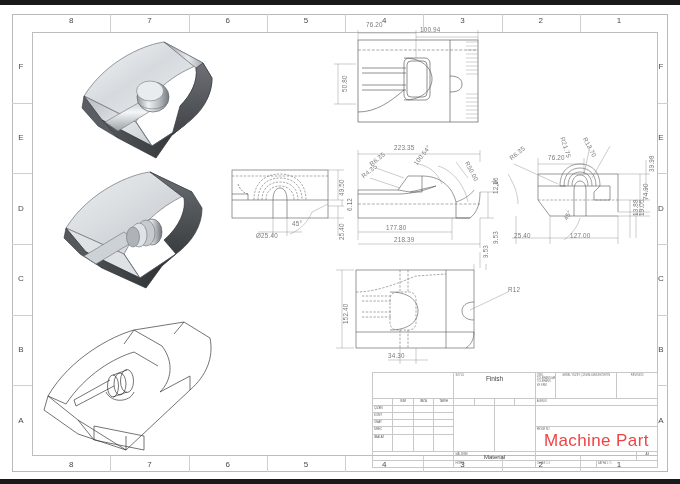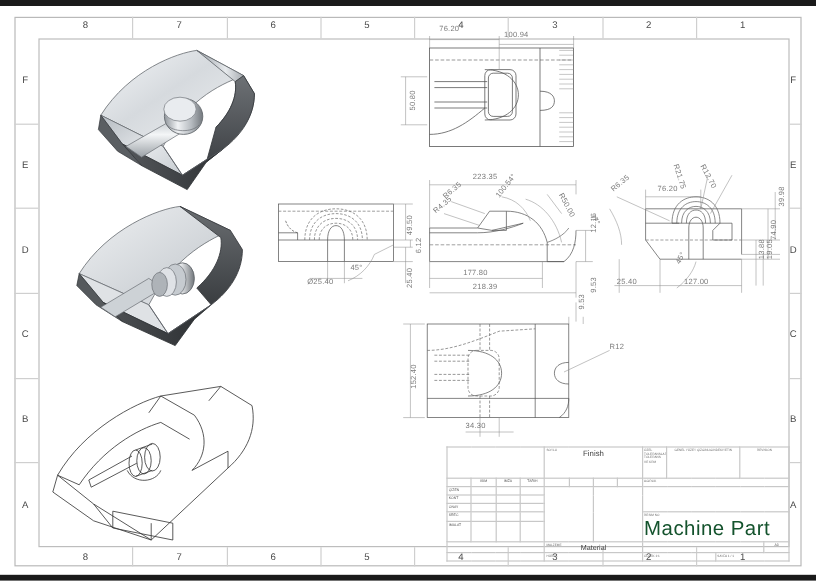--- a/index.html
+++ b/index.html
@@ -34,21 +34,21 @@
   
   #titleblock{position:absolute;left:372px;top:372px;width:286px;height:84px;}
   #titleblock table{border-collapse:collapse;width:100%;height:100%;table-layout:fixed;}
   #titleblock td{border:1px solid #c8c8c8;font-size:2.9px;color:#555;vertical-align:top;
      padding:0.5px 1px;overflow:hidden;font-family:"Liberation Sans",sans-serif;line-height:3.4px;}
   .tb-cap{font-size:2.6px;color:#6f6f6f;display:block;}
   .tb-center{text-align:center;}
   .tb-mid{vertical-align:middle;}
   .tb-finish{font-size:6.5px;color:#3f3f3f;text-align:center;}
   .tb-material{font-size:6px;color:#3f3f3f;text-align:center;}
-  .tb-title{font-size:17px;color:#14532d;text-align:left;letter-spacing:0.4px;line-height:20px;}
+  .tb-title{font-size:17px;color:#ef4444;text-align:center;letter-spacing:0.4px;line-height:20px;}
   .tb-a3{font-size:8px;color:#2b2b2b;text-align:center;line-height:12px;}
 </style>
 </head>
 <body>
 
 <div id="sheet">
 
   <div class="edge-strip edge-top"></div>
   <div class="edge-strip edge-bot"></div>
 

